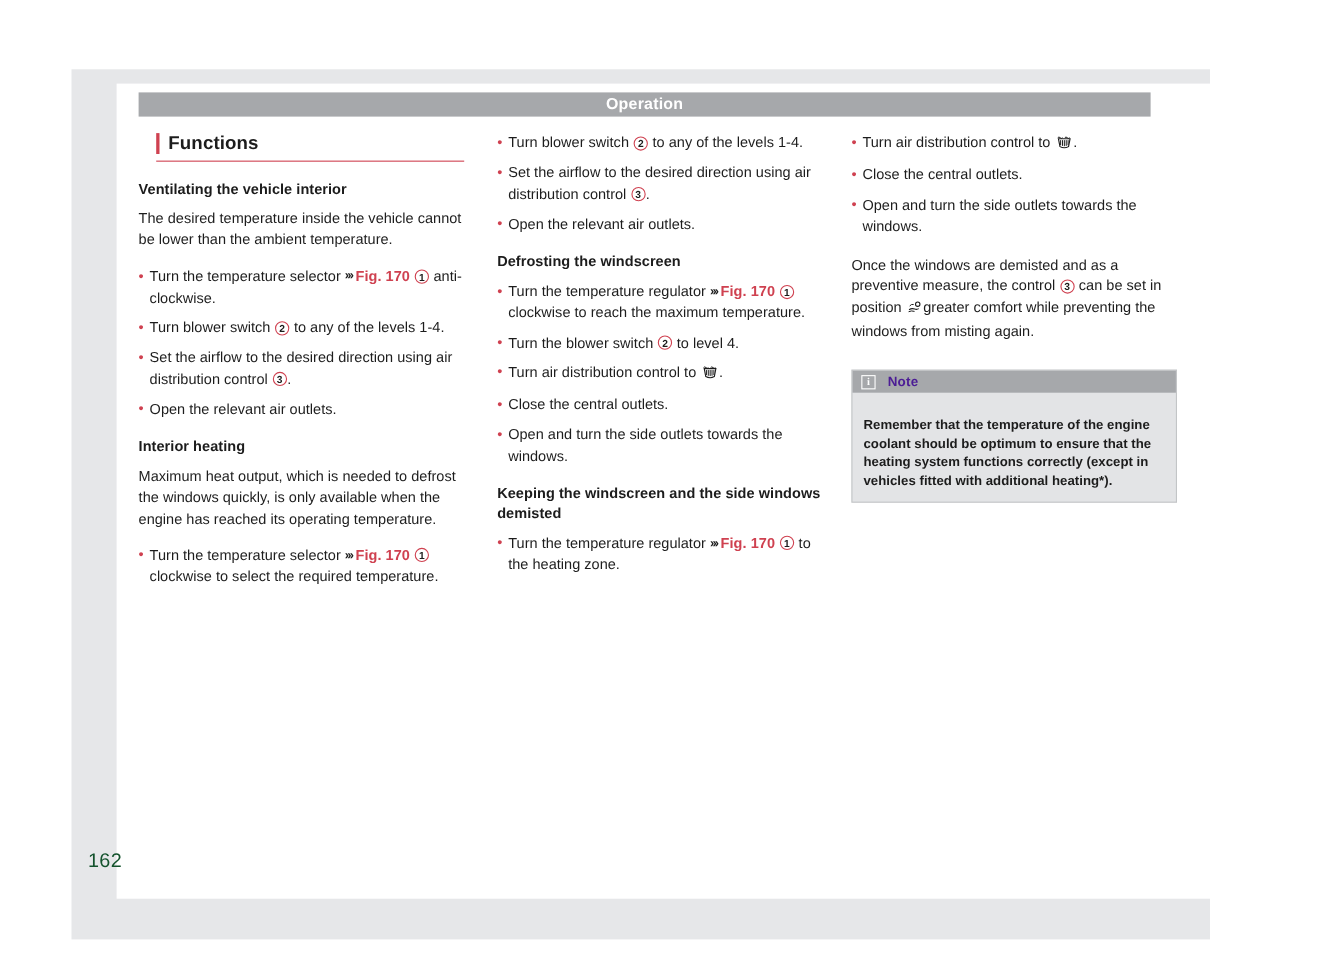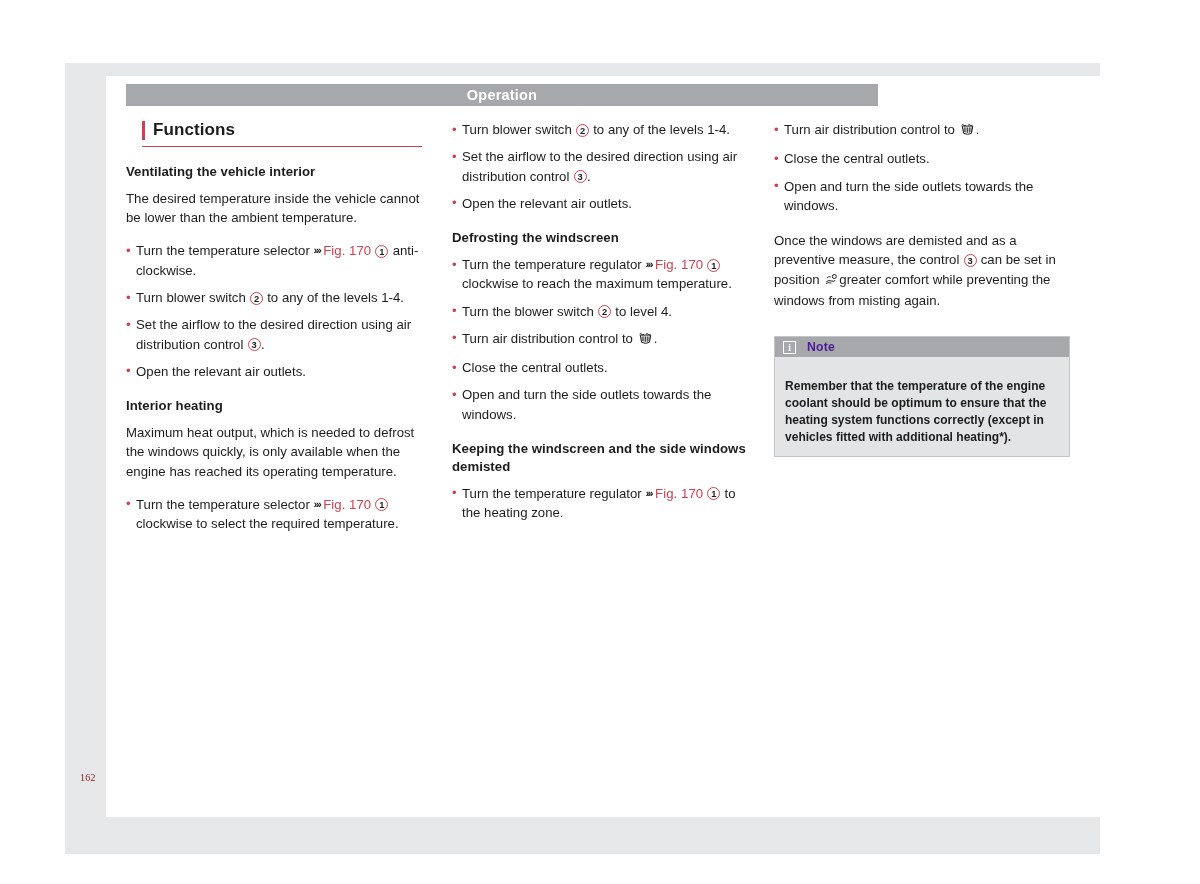--- a/index.html
+++ b/index.html
@@ -37,42 +37,41 @@
     width: 994px;
     height: 741px;
     background: #ffffff;
   }
 
   
   .header-bar {
     position: absolute;
     left: 126px;
     top: 84px;
-    width: 752px;
+    width: 920px;
     height: 22px;
     background: #a6a8ab;
   }
   .header-title {
     color: #ffffff;
     font-size: 14.5px;
     font-weight: bold;
     text-align: center;
     line-height: 22px;
     letter-spacing: 0.2px;
   }
 
   
   .page-number {
     position: absolute;
     left: 80px;
     top: 772px;
-    font-size: 10px;
-    color: #7f1d1d;
+    font-size: 18px;
+    color: #14532d;
     letter-spacing: 0.3px;
-    font-family: Liberation Serif, serif;
   }
 
   
   .columns {
     position: absolute;
     left: 126px;
     top: 120px;
     width: 948px;
     height: 640px;
   }
@@ -159,21 +158,21 @@
     color: #1c1c1c;
     font-weight: bold;
     font-size: 11.5px;
     letter-spacing: -1.6px;
     margin-right: 3px;
     display: inline-block;
     vertical-align: 1px;
   }
   .figref {
     color: #cf4150;
-    font-weight: normal;
+    font-weight: bold;
     letter-spacing: 0.05px;
     margin-top: 24px;
   }
 
   
   .circ {
     display: inline-block;
     width: 13px;
     height: 13px;
     border: 1.3px solid #cf4150;

